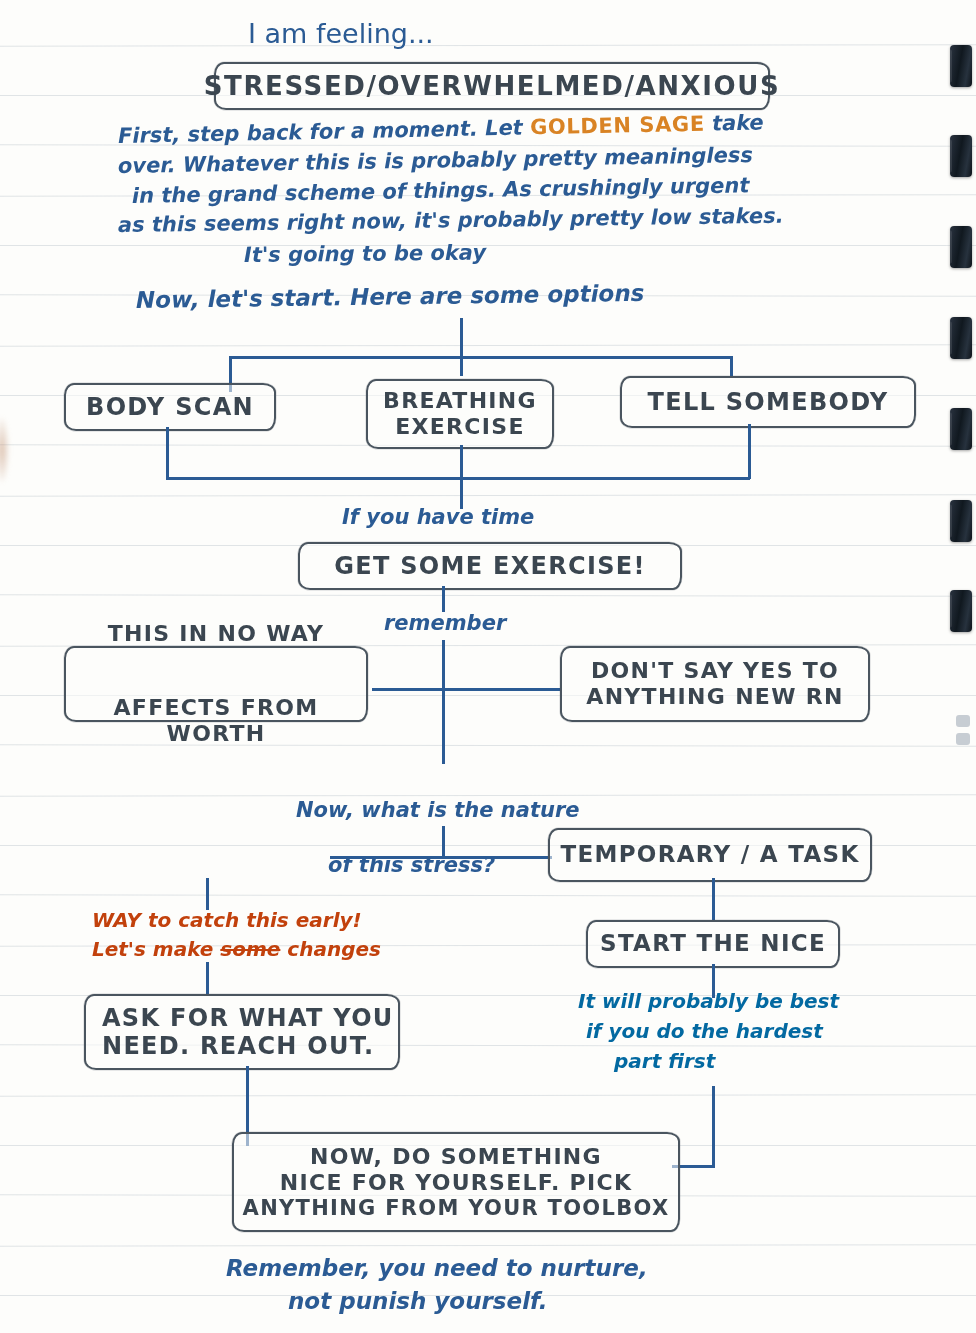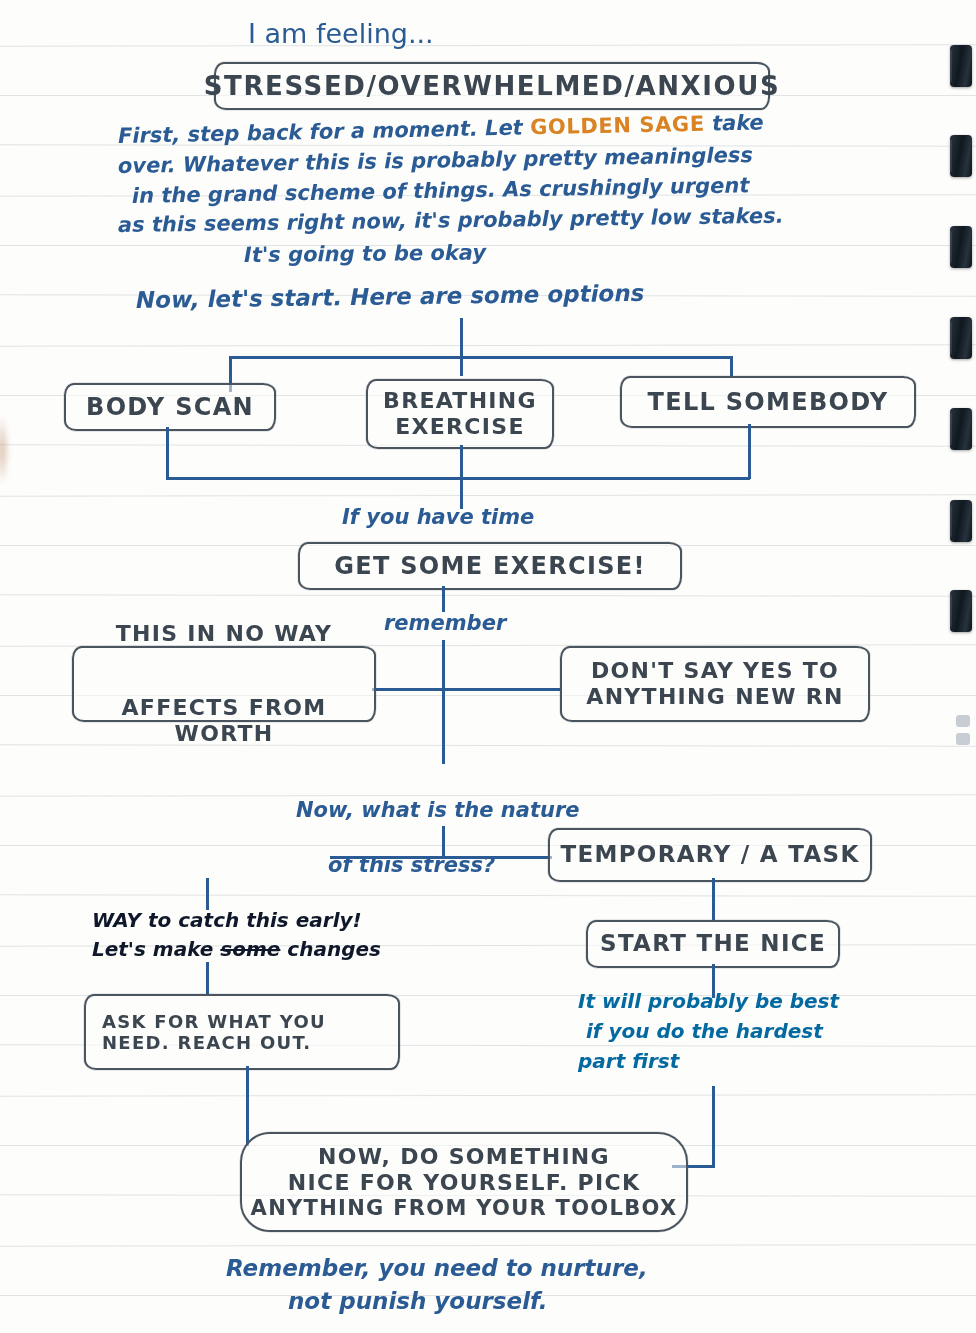--- a/index.html
+++ b/index.html
@@ -150,21 +150,21 @@
     <span>GET SOME EXERCISE!</span>
   </div>
 
   <div class="ln lnv" style="left:442px;top:586px;height:26px;"></div>
   <div class="note" style="left:384px;top:610px;font-size:21px;">remember</div>
 
   <div class="ln lnv" style="left:442px;top:640px;height:124px;"></div>
 
   <div class="ln lnh" style="left:372px;top:688px;width:190px;"></div>
 
-  <div class="box" style="left:72px;top:646px;width:300px;height:72px;font-size:22px;flex-direction:column;gap:48px;">
+  <div class="box" style="left:64px;top:646px;width:300px;height:72px;font-size:22px;flex-direction:column;gap:48px;">
     <span>THIS IN NO WAY</span>
     <span>AFFECTS FROM WORTH</span>
   </div>
 
   <div class="box" style="left:560px;top:646px;width:306px;height:72px;font-size:22px;flex-direction:column;">
     <span>DON'T SAY YES TO</span>
     <span>ANYTHING NEW RN</span>
   </div>
 
   <div class="note" style="left:296px;top:770px;font-size:21px;">
@@ -176,55 +176,55 @@
   <div class="ln lnh" style="left:330px;top:856px;width:222px;"></div>
 
 
   <div class="box" style="left:548px;top:828px;width:320px;height:50px;font-size:23px;">
     <span>TEMPORARY / A TASK</span>
   </div>
 
   <div class="ln lnv" style="left:206px;top:878px;height:32px;"></div>
 
   <div style="position:absolute;left:92px;top:906px;font-size:20px;line-height:1.45;
-              color:#0f172a;font-weight:600;font-style:italic;font-family:'DejaVu Sans',sans-serif;">
+              color:#c2410c;font-weight:600;font-style:italic;font-family:'DejaVu Sans',sans-serif;">
     <div>WAY to catch this early!</div>
     <div>
       <span>Let's make </span><span style="text-decoration:line-through;">some</span><span> changes</span>
     </div>
   </div>
 
   <div class="ln lnv" style="left:206px;top:962px;height:34px;"></div>
 
-  <div class="box" style="left:84px;top:994px;width:296px;height:72px;font-size:18px;flex-direction:column;align-items:flex-start;padding-left:16px;text-align:center;">
+  <div class="box" style="left:84px;top:994px;width:296px;height:72px;font-size:24px;flex-direction:column;align-items:flex-start;padding-left:16px;text-align:center;">
     <span>ASK FOR WHAT YOU</span>
     <span>NEED. REACH OUT.</span>
   </div>
 
   <div class="ln lnv" style="left:246px;top:1066px;height:80px;"></div>
 
   <div class="ln lnv" style="left:712px;top:878px;height:44px;"></div>
 
   <div class="box" style="left:586px;top:920px;width:250px;height:44px;font-size:23px;">
     <span>START THE NICE</span>
   </div>
 
   <div class="ln lnv" style="left:712px;top:964px;height:34px;"></div>
 
   <div style="position:absolute;left:578px;top:986px;font-size:20px;line-height:1.50;
               color:#0369a1;font-weight:600;font-style:italic;font-family:'DejaVu Sans',sans-serif;">
     <div>It will probably be best</div>
     <div style="margin-left:8px;">if you do the hardest</div>
-    <div style="">part first</div>
+    <div style="margin-left:36px;">part first</div>
   </div>
 
   <div class="ln lnv" style="left:712px;top:1086px;height:82px;"></div>
   <div class="ln lnh" style="left:672px;top:1165px;width:43px;"></div>
 
-  <div class="box" style="left:240px;top:1132px;width:444px;height:96px;font-size:22px;flex-direction:column;border-radius:30px;">
+  <div class="box" style="left:232px;top:1132px;width:444px;height:96px;font-size:22px;flex-direction:column;">
     <span>NOW, DO SOMETHING</span>
     <span>NICE FOR YOURSELF. PICK</span>
     <span style="font-size:21px;">ANYTHING FROM YOUR TOOLBOX</span>
   </div>
 
   <div style="position:absolute;left:226px;top:1252px;font-size:23px;line-height:1.42;
               color:#2b5b94;font-weight:600;font-style:italic;font-family:'DejaVu Sans',sans-serif;">
     <div>Remember, you need to nurture,</div>
     <div style="margin-left:62px;">not punish yourself.</div>
   </div>

